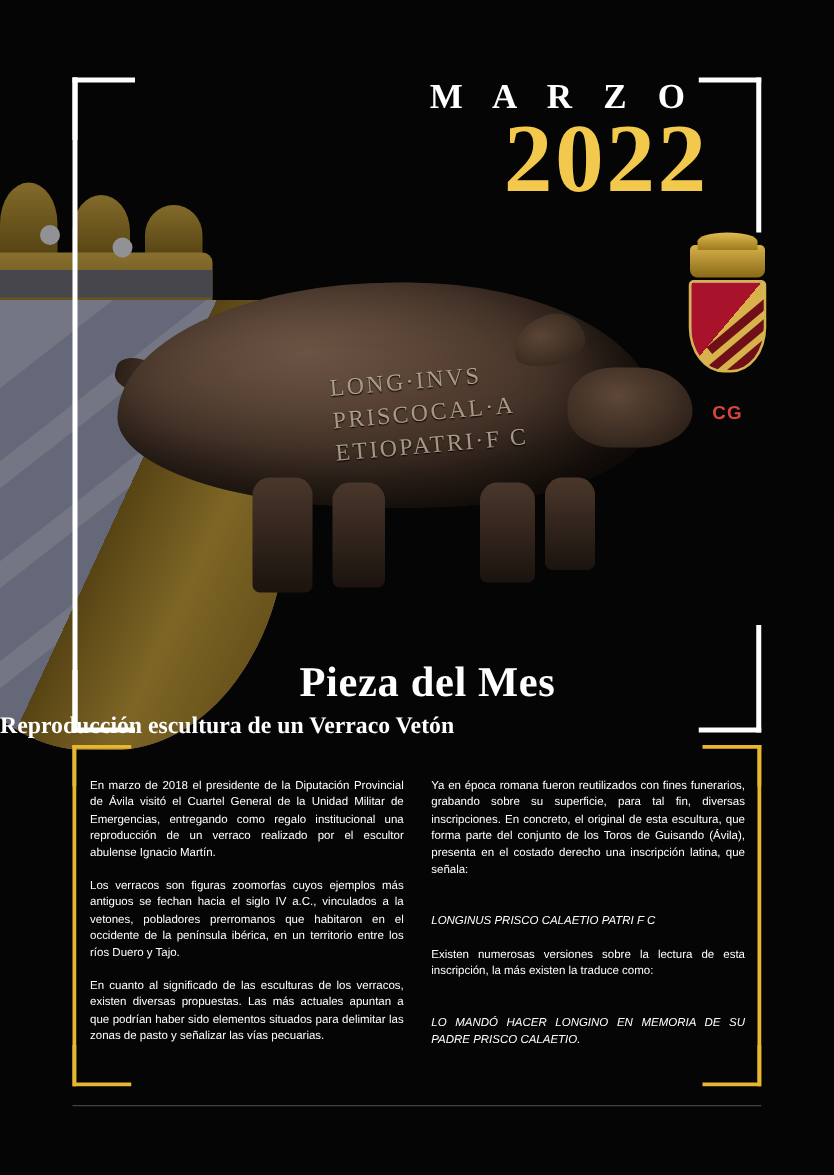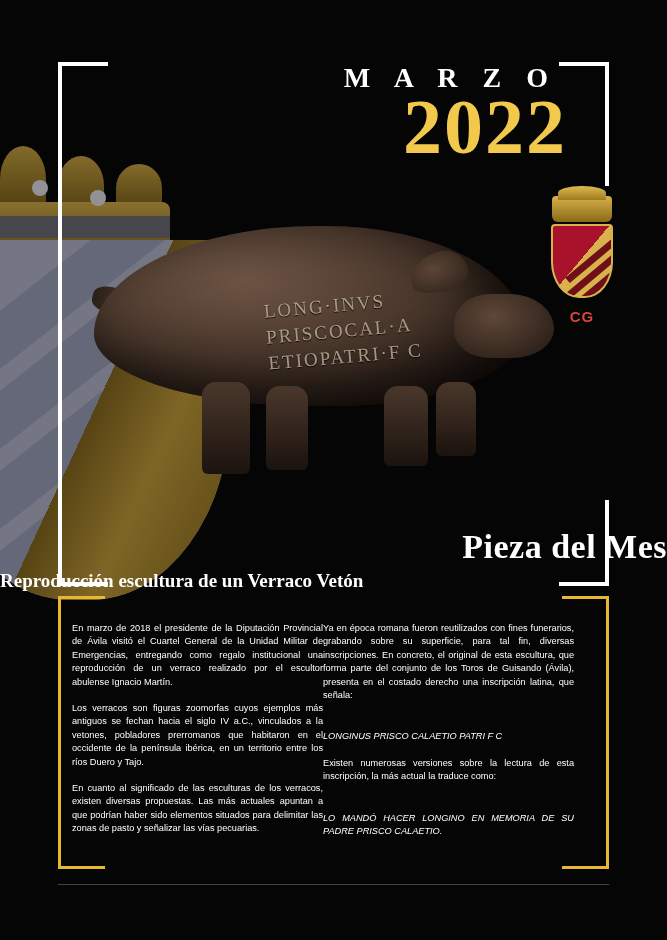--- a/index.html
+++ b/index.html
@@ -198,21 +198,21 @@
     position: absolute;
     width: 90px; height: 7px;
     background: #6f1018;
     transform: rotate(-40deg);
     left: 4px;
   }
   .cg-shield .s1 { top: 22px; }
   .cg-shield .s2 { top: 38px; }
   .cg-shield .s3 { top: 54px; }
   .cg-label {
-    margin-top: 10px;
+    margin-top: 24px;
     color: #d8453f;
     font-weight: bold;
     font-size: 15px;
     letter-spacing: 1px;
   }
 
   
   .photo {
     position: absolute;
     left: 84px;
@@ -277,21 +277,21 @@
     line-height: 26px;
     text-shadow: 0 1px 1px rgba(0,0,0,0.9);
     white-space: pre;
   }
 
   
   .title-main {
     position: absolute;
     left: 0; right: 0;
     top: 528px;
-    text-align: right;
+    text-align: center;
     font-family: "Liberation Serif", serif;
     font-weight: bold;
     font-size: 34px;
     letter-spacing: 0.5px;
     color: #ffffff;
     padding-left: 17px;
   }
   .title-sub {
     position: absolute;
     left: 0; right: 0;
@@ -314,20 +314,21 @@
   .gb-left { left: 58px; top: 596px; width: 0; height: 270px; border: none; border-left: 3px solid #e8b730; }
   .gb-right { right: 58px; top: 596px; width: 0; height: 270px; border: none; border-right: 3px solid #e8b730; }
 
   
   .columns {
     position: absolute;
     left: 72px;
     top: 622px;
     width: 524px;
     display: flex;
+    gap: 22px;
   }
   .col {
     width: 251px;
     font-size: 9.2px;
     line-height: 13.4px;
     color: #ffffff;
     text-align: justify;
   }
   .col p { margin: 0 0 13px 0; }
   .col p.italic { font-style: italic; margin-top: 28px; }
@@ -426,20 +427,20 @@
 
   <div class="columns">
     <div class="col">
       <p>En marzo de 2018 el presidente de la Diputación Provincial de Ávila visitó el Cuartel General de la Unidad Militar de Emergencias, entregando como regalo institucional una reproducción de un verraco realizado por el escultor abulense Ignacio Martín.</p>
       <p>Los verracos son figuras zoomorfas cuyos ejemplos más antiguos se fechan hacia el siglo IV a.C., vinculados a la vetones, pobladores prerromanos que habitaron en el occidente de la península ibérica, en un territorio entre los ríos Duero y Tajo.</p>
       <p>En cuanto al significado de las esculturas de los verracos, existen diversas propuestas. Las más actuales apuntan a que podrían haber sido elementos situados para delimitar las zonas de pasto y señalizar las vías pecuarias.</p>
     </div>
     <div class="col">
       <p>Ya en época romana fueron reutilizados con fines funerarios, grabando sobre su superficie, para tal fin, diversas inscripciones. En concreto, el original de esta escultura, que forma parte del conjunto de los Toros de Guisando (Ávila), presenta en el costado derecho una inscripción latina, que señala:</p>
       <p class="italic">LONGINUS PRISCO CALAETIO PATRI F C</p>
-      <p>Existen numerosas versiones sobre la lectura de esta inscripción, la más actual la traduce como:</p>
+      <p>Existen numerosas versiones sobre la lectura de esta inscripción, la más existen la traduce como:</p>
       <p class="italic">LO MANDÓ HACER LONGINO EN MEMORIA DE SU PADRE PRISCO CALAETIO.</p>
     </div>
   </div>
 
   <div class="footer-rule"></div>
 
 </div>
 
 </body></html>

